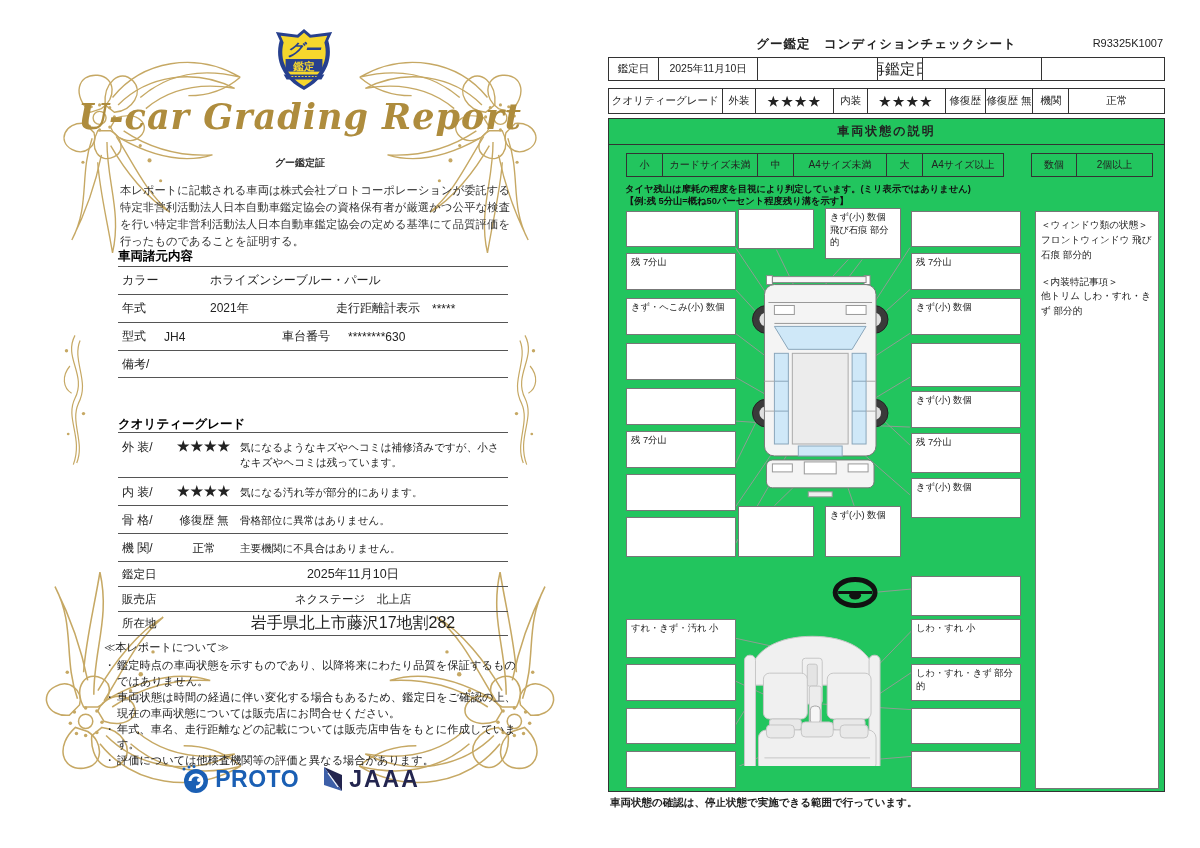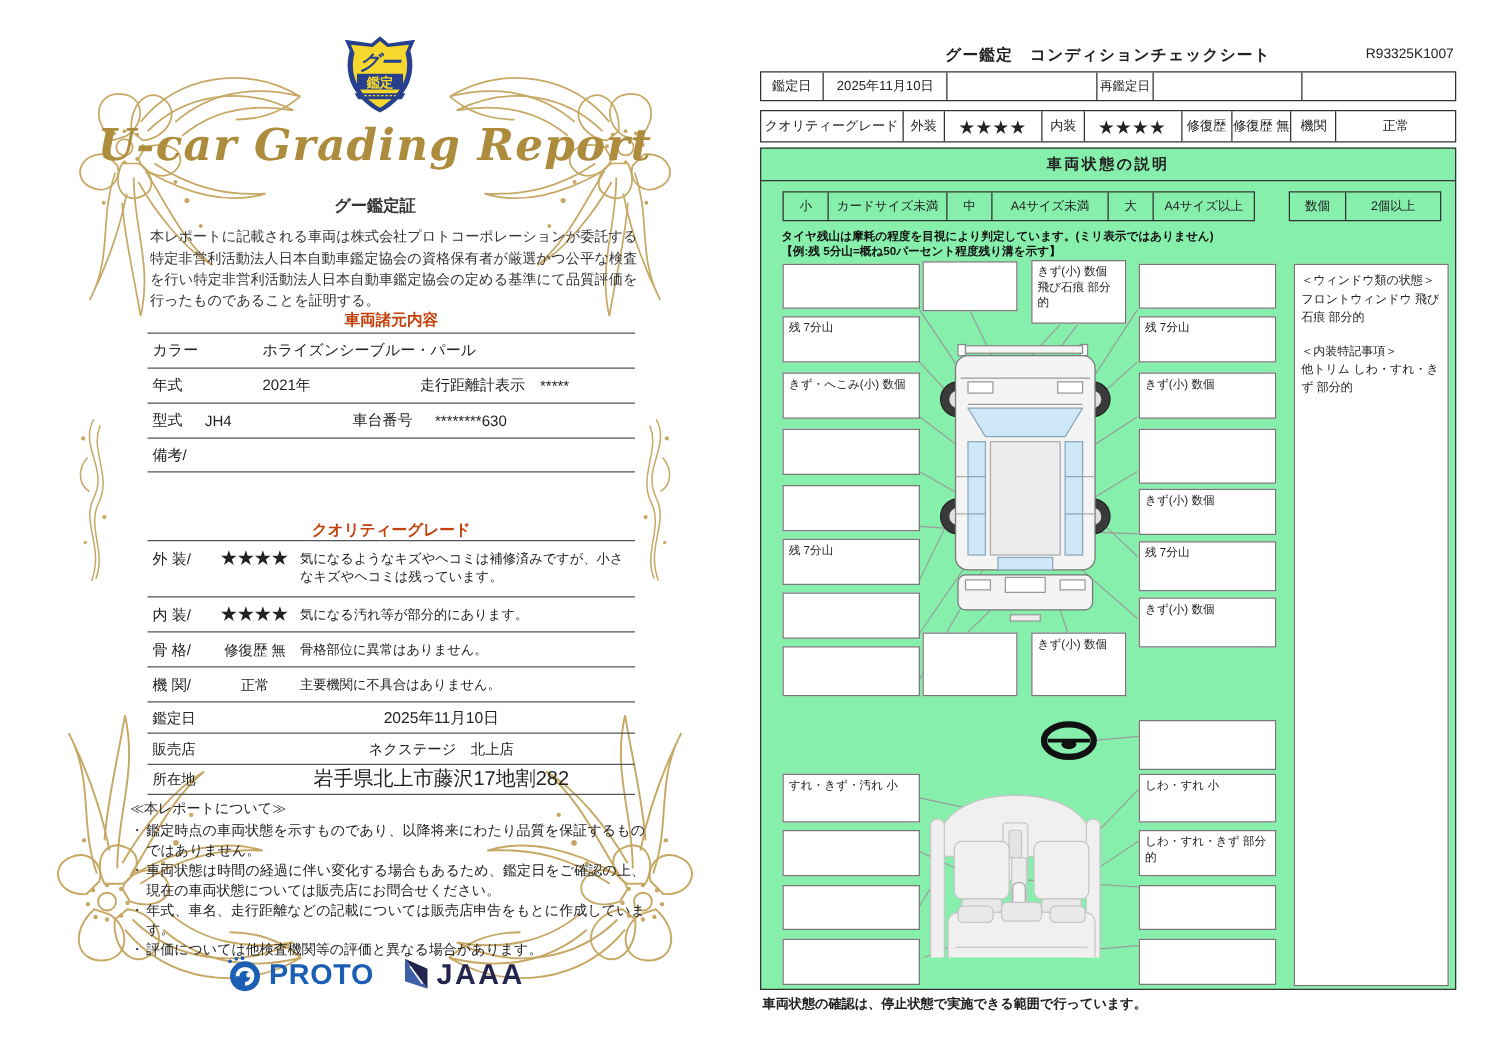--- a/index.html
+++ b/index.html
@@ -16,27 +16,27 @@
   .orn-br { left:355px; top:560px; width:235px; height:245px; transform:scale(-1,-1); }
   .orn-ml { left:58px; top:330px; width:34px; height:140px; }
   .orn-mr { left:508px; top:330px; width:34px; height:140px; transform:scaleX(-1); }
   .lp-content { position:relative; z-index:1; }
 
   .badge { position:absolute; left:272px; top:28px; }
   .report-title { position:absolute; left:0; top:96px; width:600px; text-align:center;
       font-family:"DejaVu Serif", serif; font-style:italic; font-weight:bold;
       font-size:35px; color:#ae8c3d; letter-spacing:1px; }
   .cert-label { position:absolute; left:0; top:156px; width:600px; text-align:center;
-      font-size:13px; font-weight:bold; color:#333; }
+      font-size:10px; font-weight:bold; color:#333; }
   .intro { position:absolute; left:120px; top:182px; width:390px;
       font-family:Liberation Sans, sans-serif; font-size:11.3px; line-height:1.5;
       text-align:justify; color:#333; }
 
-  .sec-title { position:absolute; width:390px; left:118px; text-align:center;
-      font-size:12.5px; font-weight:bold; color:#c2410c;font-family:Liberation Serif, serif; }
+  .sec-title { position:absolute; width:390px; left:118px; text-align:left;
+      font-size:12.5px; font-weight:bold; color:#000000;font-family:Liberation Serif, serif; }
   .spec-table { position:absolute; left:118px; top:266px; width:390px; }
   .srow { display:flex; align-items:center; border-top:1px solid #555; height:28px;
       font-size:12px; }
   .srow.last { border-bottom:1px solid #555; }
   .sl { width:92px; padding-left:4px; }
   .sl2 { margin-left:14px; }
   .sv { color:#222; }
 
   .q-table { position:absolute; left:118px; top:432px; width:390px; }
   .qrow { display:flex; border-top:1px solid #555; padding:4px 0; align-items:flex-start; }
@@ -70,21 +70,21 @@
   .rp-ref { position:absolute; top:7px; right:2px; font-size:11px; }
   .rtable { position:absolute; left:0; display:flex; border:1px solid #333; background:#fff; }
   .rcell { border-right:1px solid #333; display:flex; align-items:center;
       justify-content:center; font-size:10.5px; white-space:nowrap; overflow:hidden; }
   .rcell:last-child { border-right:none; }
   .rcell.stars { font-size:13px; letter-spacing:2px; font-weight:bold; }
   .t-date { top:27px; width:557px; height:24px; }
   .t-grade { top:58px; width:557px; height:26px; }
 
   .mainbox { position:absolute; left:0; top:88px; width:557px; height:674px;
-      border:1.5px solid #333; background:#86efac; }
+      border:1.5px solid #333; background:#22c55e; }
   .mb-head { height:26px; border-bottom:1px solid #333; display:flex; align-items:center;
       justify-content:center; font-size:12px; font-weight:bold; letter-spacing:2px; }
   .legend { position:absolute; display:flex; border:1px solid #333; height:24px; }
   .lcell { border-right:1px solid #333; display:flex; align-items:center; justify-content:center;
       font-size:10px; }
   .lcell:last-child { border-right:none; }
   .tire-note { position:absolute; left:16px; font-size:9.3px; font-weight:bold; color:#111; }
 
   .diagram-svg { position:absolute; left:0; top:0; width:100%; height:647px; pointer-events:none; }
   .cbox { position:absolute; border:1px solid #777; background:#fff; font-size:9.3px;
@@ -285,21 +285,21 @@
   </div>
 
   <div class="right-page">
     <div class="rp-title">グー鑑定　コンディションチェックシート</div>
     <div class="rp-ref">R93325K1007</div>
 
     <div class="rtable t-date">
       <div class="rcell" style="width:50px">鑑定日</div>
       <div class="rcell" style="width:100px">2025年11月10日</div>
       <div class="rcell" style="width:120px"></div>
-      <div class="rcell" style="width:45px;font-size:10px">再鑑定日</div>
+      <div class="rcell" style="width:45px;font-size:15px">再鑑定日</div>
       <div class="rcell" style="width:120px"></div>
       <div class="rcell" style="width:122px"></div>
     </div>
 
     <div class="rtable t-grade">
       <div class="rcell" style="width:114px">クオリティーグレード</div>
       <div class="rcell" style="width:34px">外装</div>
       <div class="rcell stars" style="width:78px">★★★★</div>
       <div class="rcell" style="width:34px">内装</div>
       <div class="rcell stars" style="width:78px">★★★★</div>

